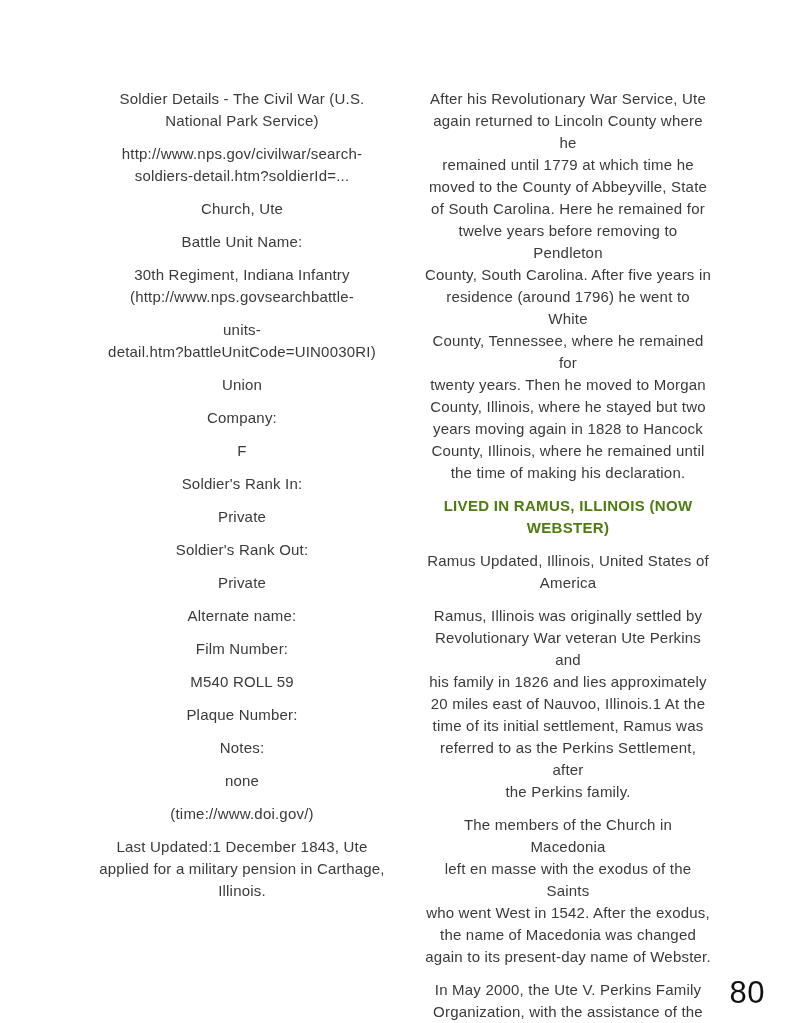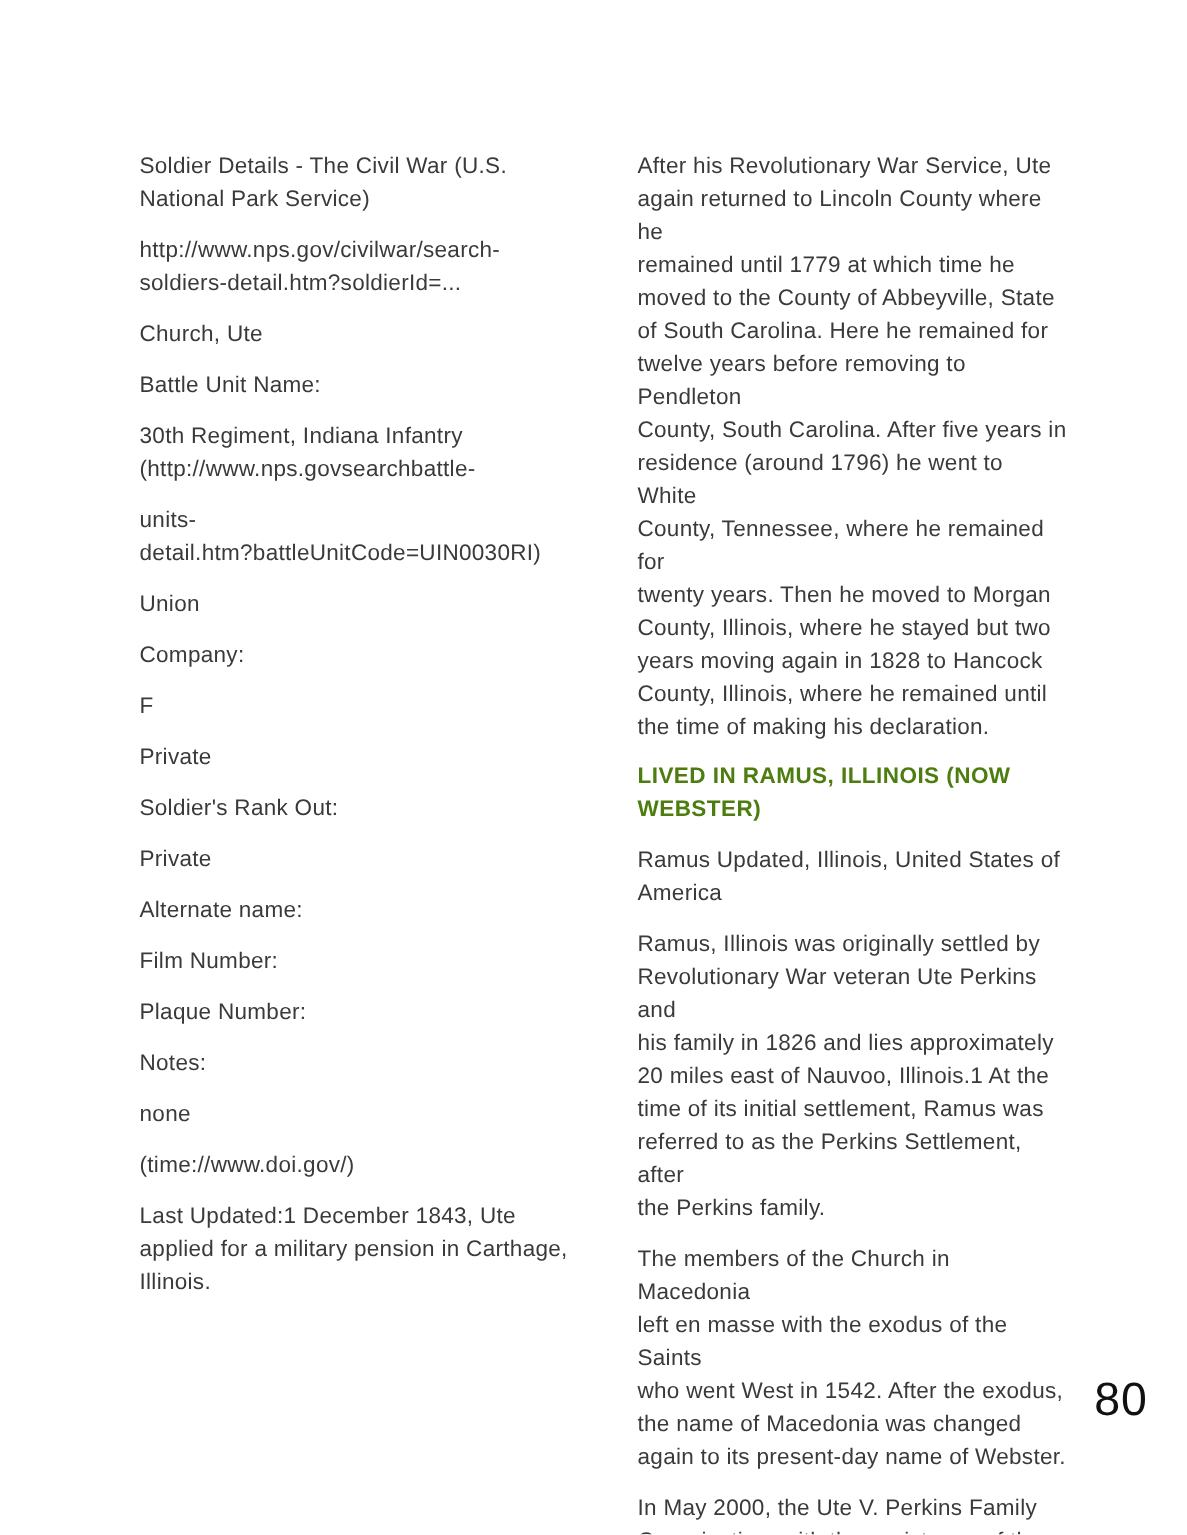--- a/index.html
+++ b/index.html
@@ -25,38 +25,39 @@
     gap: 34px;
   }
   .col {
     width: 298px;
     flex: 0 0 auto;
   }
   .col.right {
     width: 286px;
   }
   .col p, .col h2 {
-    margin: 12px 0 11px 0;
+    margin: 0 0 11px 0;
     font-size: 15px;
     line-height: 22px;
     font-weight: 400;
     letter-spacing: 0.2px;
     white-space: pre-line;
     color: #3a3a3a;
+    text-align: center;
   }
   .col h2 {
     font-weight: 700;
     color: #4d7c0f;
     margin-top: 4px;
     letter-spacing: 0.3px;
   }
   .page-number {
     position: absolute;
     right: 26px;
-    top: 914px;
+    top: 974px;
     font-size: 31px;
     line-height: 38px;
     color: #111111;
     font-weight: 400;
     letter-spacing: 0.5px;
   }
 </style>
 </head>
 <body>
 
@@ -70,25 +71,27 @@
 soldiers-detail.htm?soldierId=...</p>
       <p>Church, Ute</p>
       <p>Battle Unit Name:</p>
       <p>30th Regiment, Indiana Infantry
 (http://www.nps.govsearchbattle-</p>
       <p>units-
 detail.htm?battleUnitCode=UIN0030RI)</p>
       <p>Union</p>
       <p>Company:</p>
       <p>F</p>
+      <p>Soldier's Rank In:</p>
       <p>Private</p>
       <p>Soldier's Rank Out:</p>
       <p>Private</p>
       <p>Alternate name:</p>
       <p>Film Number:</p>
+      <p>M540 ROLL 59</p>
       <p>Plaque Number:</p>
       <p>Notes:</p>
       <p>none</p>
       <p>(time://www.doi.gov/)</p>
       <p>Last Updated:1 December 1843, Ute
 applied for a military pension in Carthage,
 Illinois.</p>
     </div>
 
     <div class="col right">

